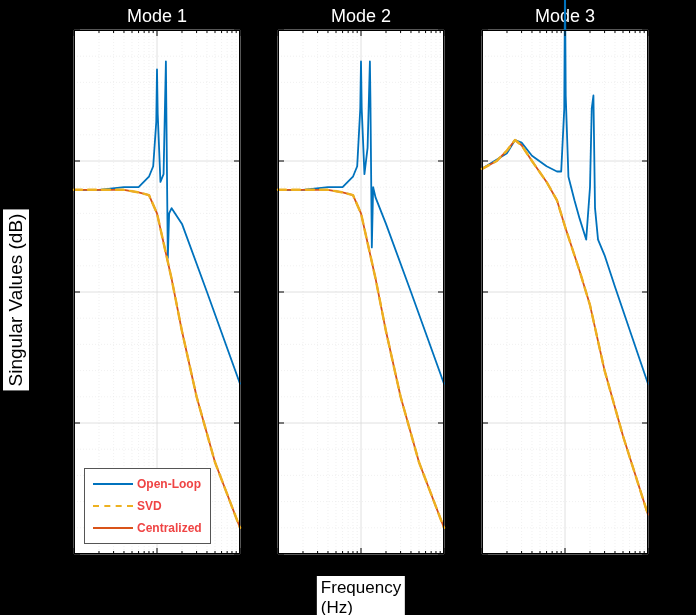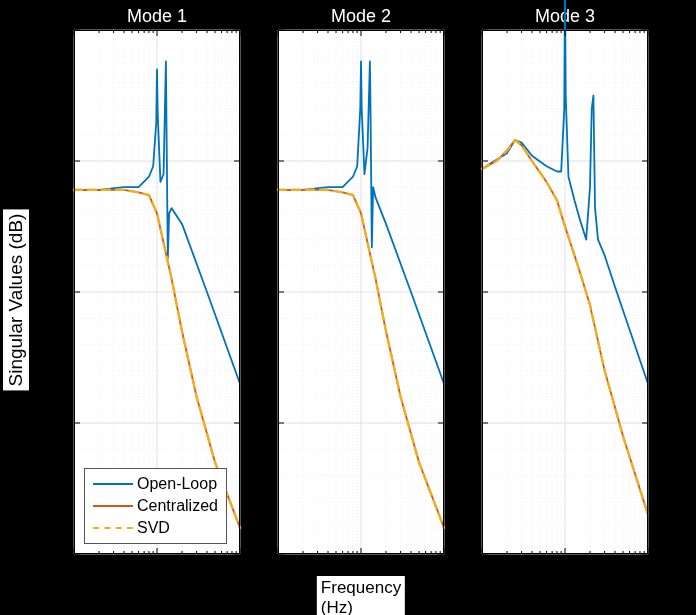--- a/index.html
+++ b/index.html
@@ -83,22 +83,23 @@
     display: flex;
     align-items: center;
     margin-right: 4px;
   }
   .legend-line {
     width: 100%;
     height: 0;
     border-top-width: 2px;
   }
   .legend-text {
-    font-size: 16px;
-    color: #000000;
+    font-size: 12px;
+    color: #ef4444;
+    font-weight: bold;
   }
   .title {
     position: absolute;
     bottom: 100%;
     left: 50%;
     transform: translateX(-50%);
     color: #fff;
     font-size: 18px;
     padding-bottom: 3px;
     white-space: nowrap;
@@ -231,29 +232,29 @@
 
     <div class="legend-box" style="left:10px; bottom:10px;">
       <div class="legend-row">
         <div class="legend-swatch">
             <div class="legend-line" style="border-top-style:solid;border-color:#0072BD;"></div>
           </div>
         <div class="legend-text">Open-Loop</div>
       </div>
       <div class="legend-row">
         <div class="legend-swatch">
+            <div class="legend-line" style="border-top-style:dashed;border-color:#EDB120;border-top-width:2.5px"></div>
+          </div>
+        <div class="legend-text">SVD</div>
+      </div>
+      <div class="legend-row">
+        <div class="legend-swatch">
             <div class="legend-line" style="border-top-style:solid;border-color:#D95319;"></div>
           </div>
         <div class="legend-text">Centralized</div>
-      </div>
-      <div class="legend-row">
-        <div class="legend-swatch">
-            <div class="legend-line" style="border-top-style:dashed;border-color:#EDB120;border-top-width:2.5px"></div>
-          </div>
-        <div class="legend-text">SVD</div>
       </div>
     </div>
   </div>
 
   <div class="panel" style="left:278px; top:30px; width:166px; height:524px;">
     <div class="title">Mode 2</div>
     <svg viewBox="0 0 166 524" preserveAspectRatio="none">
         <g stroke="#e5e5e5" stroke-width="0.6">
           <line x1="24.985489640110444" x2="24.985489640110444" y1="0" y2="524" stroke-dasharray="1 2"></line>
           <line x1="39.60106414173199" x2="39.60106414173199" y1="0" y2="524" stroke-dasharray="1 2"></line>

